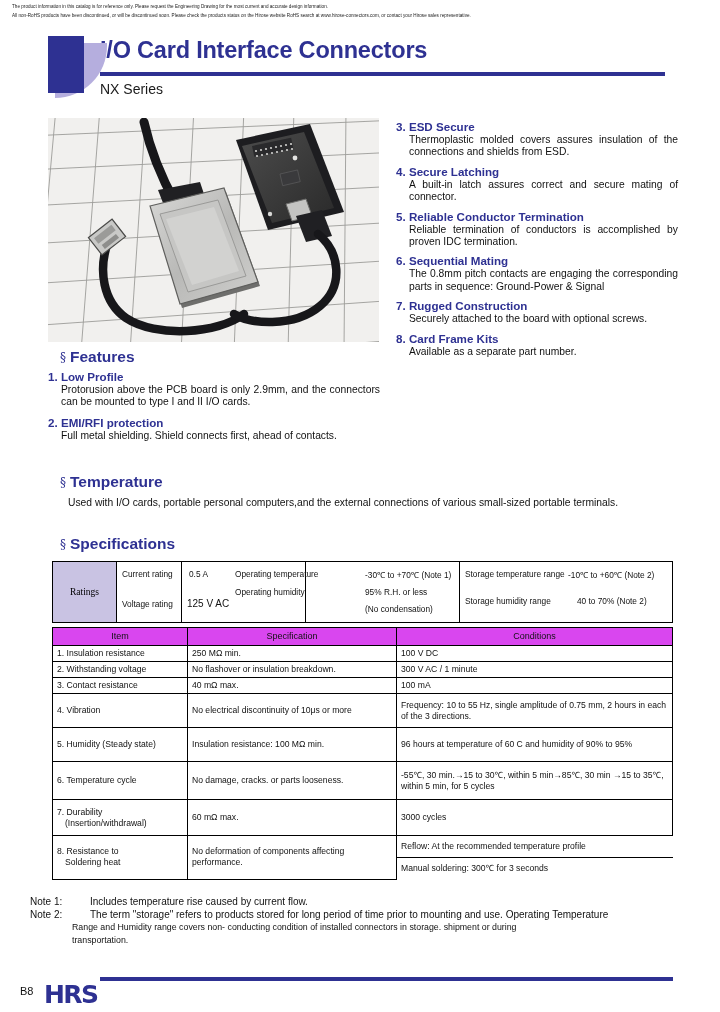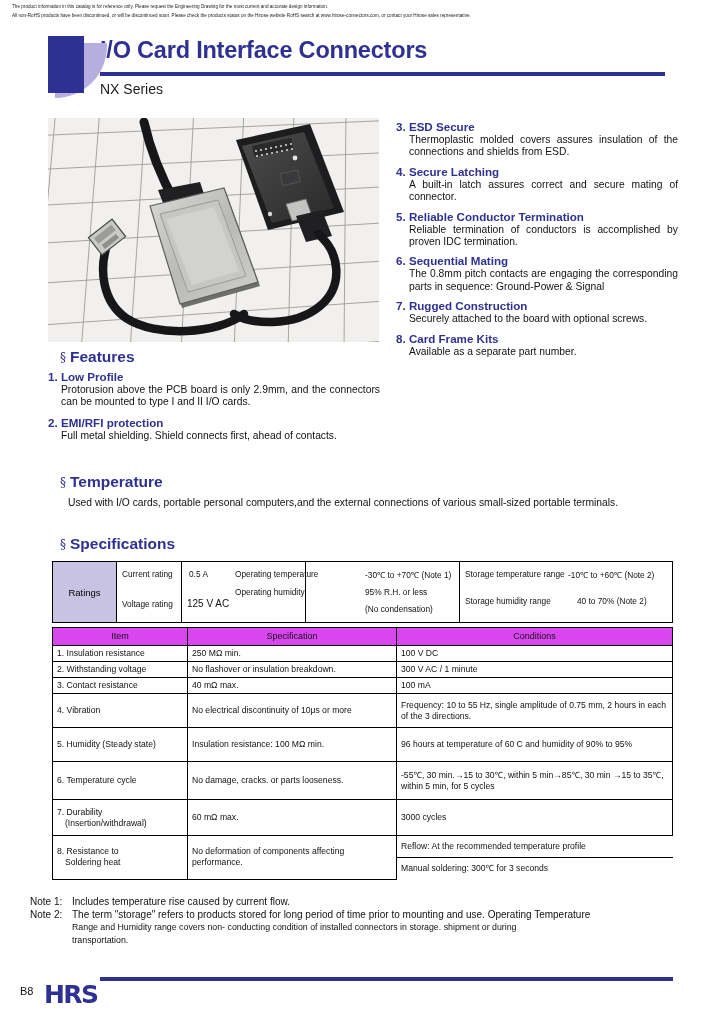--- a/index.html
+++ b/index.html
@@ -37,21 +37,21 @@
   .feat-b{font-size:10.3px;color:#111;line-height:12.4px;text-align:justify;}
   .featcol{position:absolute;}
   .feat{margin-bottom:4px;}
   .feat-b-in{margin-left:13px;}
 
   
   .ratings{position:absolute;left:52px;top:561px;width:621px;height:62px;
     border:1px solid #000;box-sizing:border-box;}
   .rat-cell{position:absolute;background:#c9c3e3;left:0;top:0;width:64px;height:100%;
     border-right:1px solid #000;box-sizing:border-box;
-    display:flex;align-items:center;justify-content:center;font-size:9.5px;}
+    display:flex;align-items:center;justify-content:center;font-size:9.5px;font-family:Liberation Serif, serif;}
   .vline{position:absolute;top:0;height:100%;width:1px;background:#000;}
   .rtxt{position:absolute;font-size:8.3px;color:#111;white-space:nowrap;}
 
   
   .spec{position:absolute;left:52px;top:627px;width:621px;
     border-collapse:collapse;table-layout:fixed;}
   .spec th,.spec td{border:1px solid #000;padding:2px 4px;font-size:8.6px;
     color:#111;vertical-align:middle;line-height:11px;}
   .spec thead th{background:#d946ef;text-align:center;font-weight:normal;font-size:9px;padding:3px 4px;}
   .spec td.c1{width:126px;}
@@ -59,21 +59,21 @@
   .ovf{white-space:nowrap;}
   .subrow{padding:0 !important;border:none !important;}
   .subrow table{width:100%;border-collapse:collapse;}
   .subrow td{border:none;border-bottom:1px solid #000;}
   .subrow tr:last-child td{border-bottom:none;}
 
   
   .notes{position:absolute;left:30px;top:896px;width:660px;}
   .note{font-size:10px;line-height:12.6px;color:#111;display:flex;justify-content:center;}
   .note .lbl{width:42px;flex:0 0 42px;}
-  .note .bdy{flex:1;}
+  .note .bdy{flex:1;margin-left:18px;}
   .note-cont{margin-left:42px;font-size:8.8px;line-height:12.6px;color:#111;}
 
   
   .pg{position:absolute;left:20px;top:985px;font-size:11px;color:#111;}
   .hrs{position:absolute;left:44px;top:972px;font-size:25px;font-weight:bold;
     color:#2e3192;letter-spacing:-1.6px;font-family:"DejaVu Sans",sans-serif;margin-top:8px;}
   .foot-rule{position:absolute;left:100px;top:977px;width:573px;height:4px;background:#2e3192;}
 </style>
 </head>
 <body>

